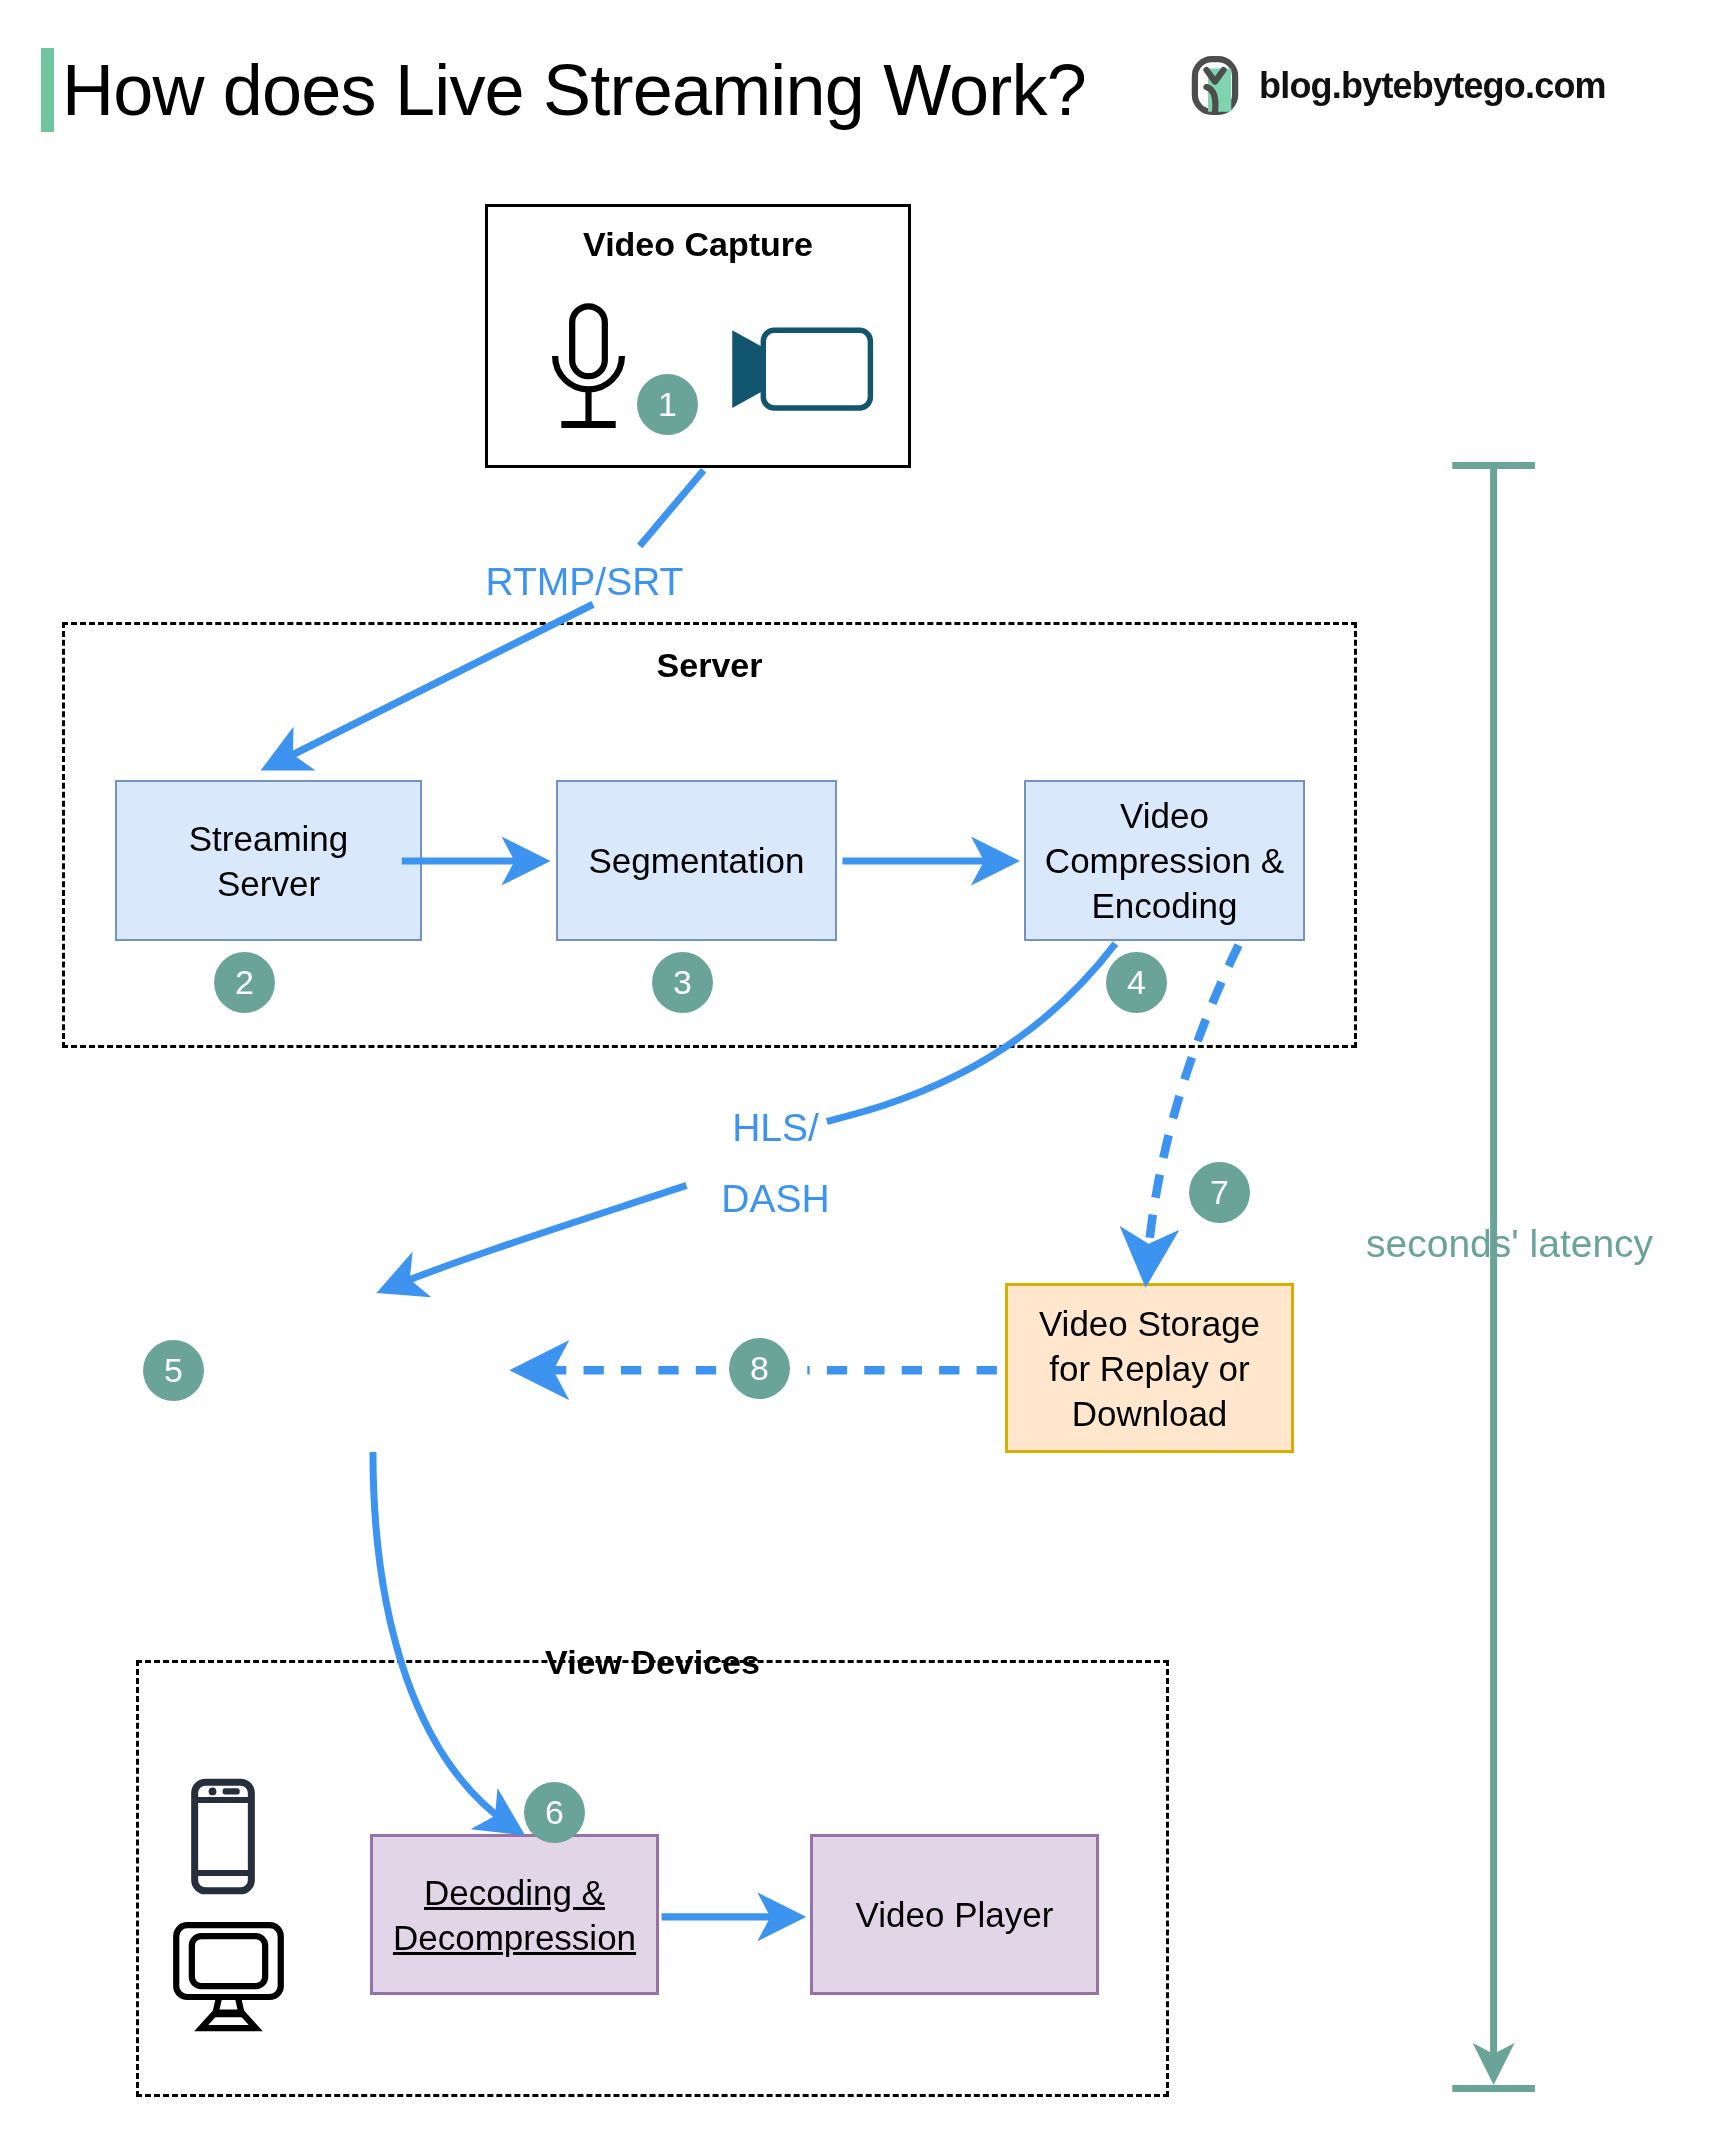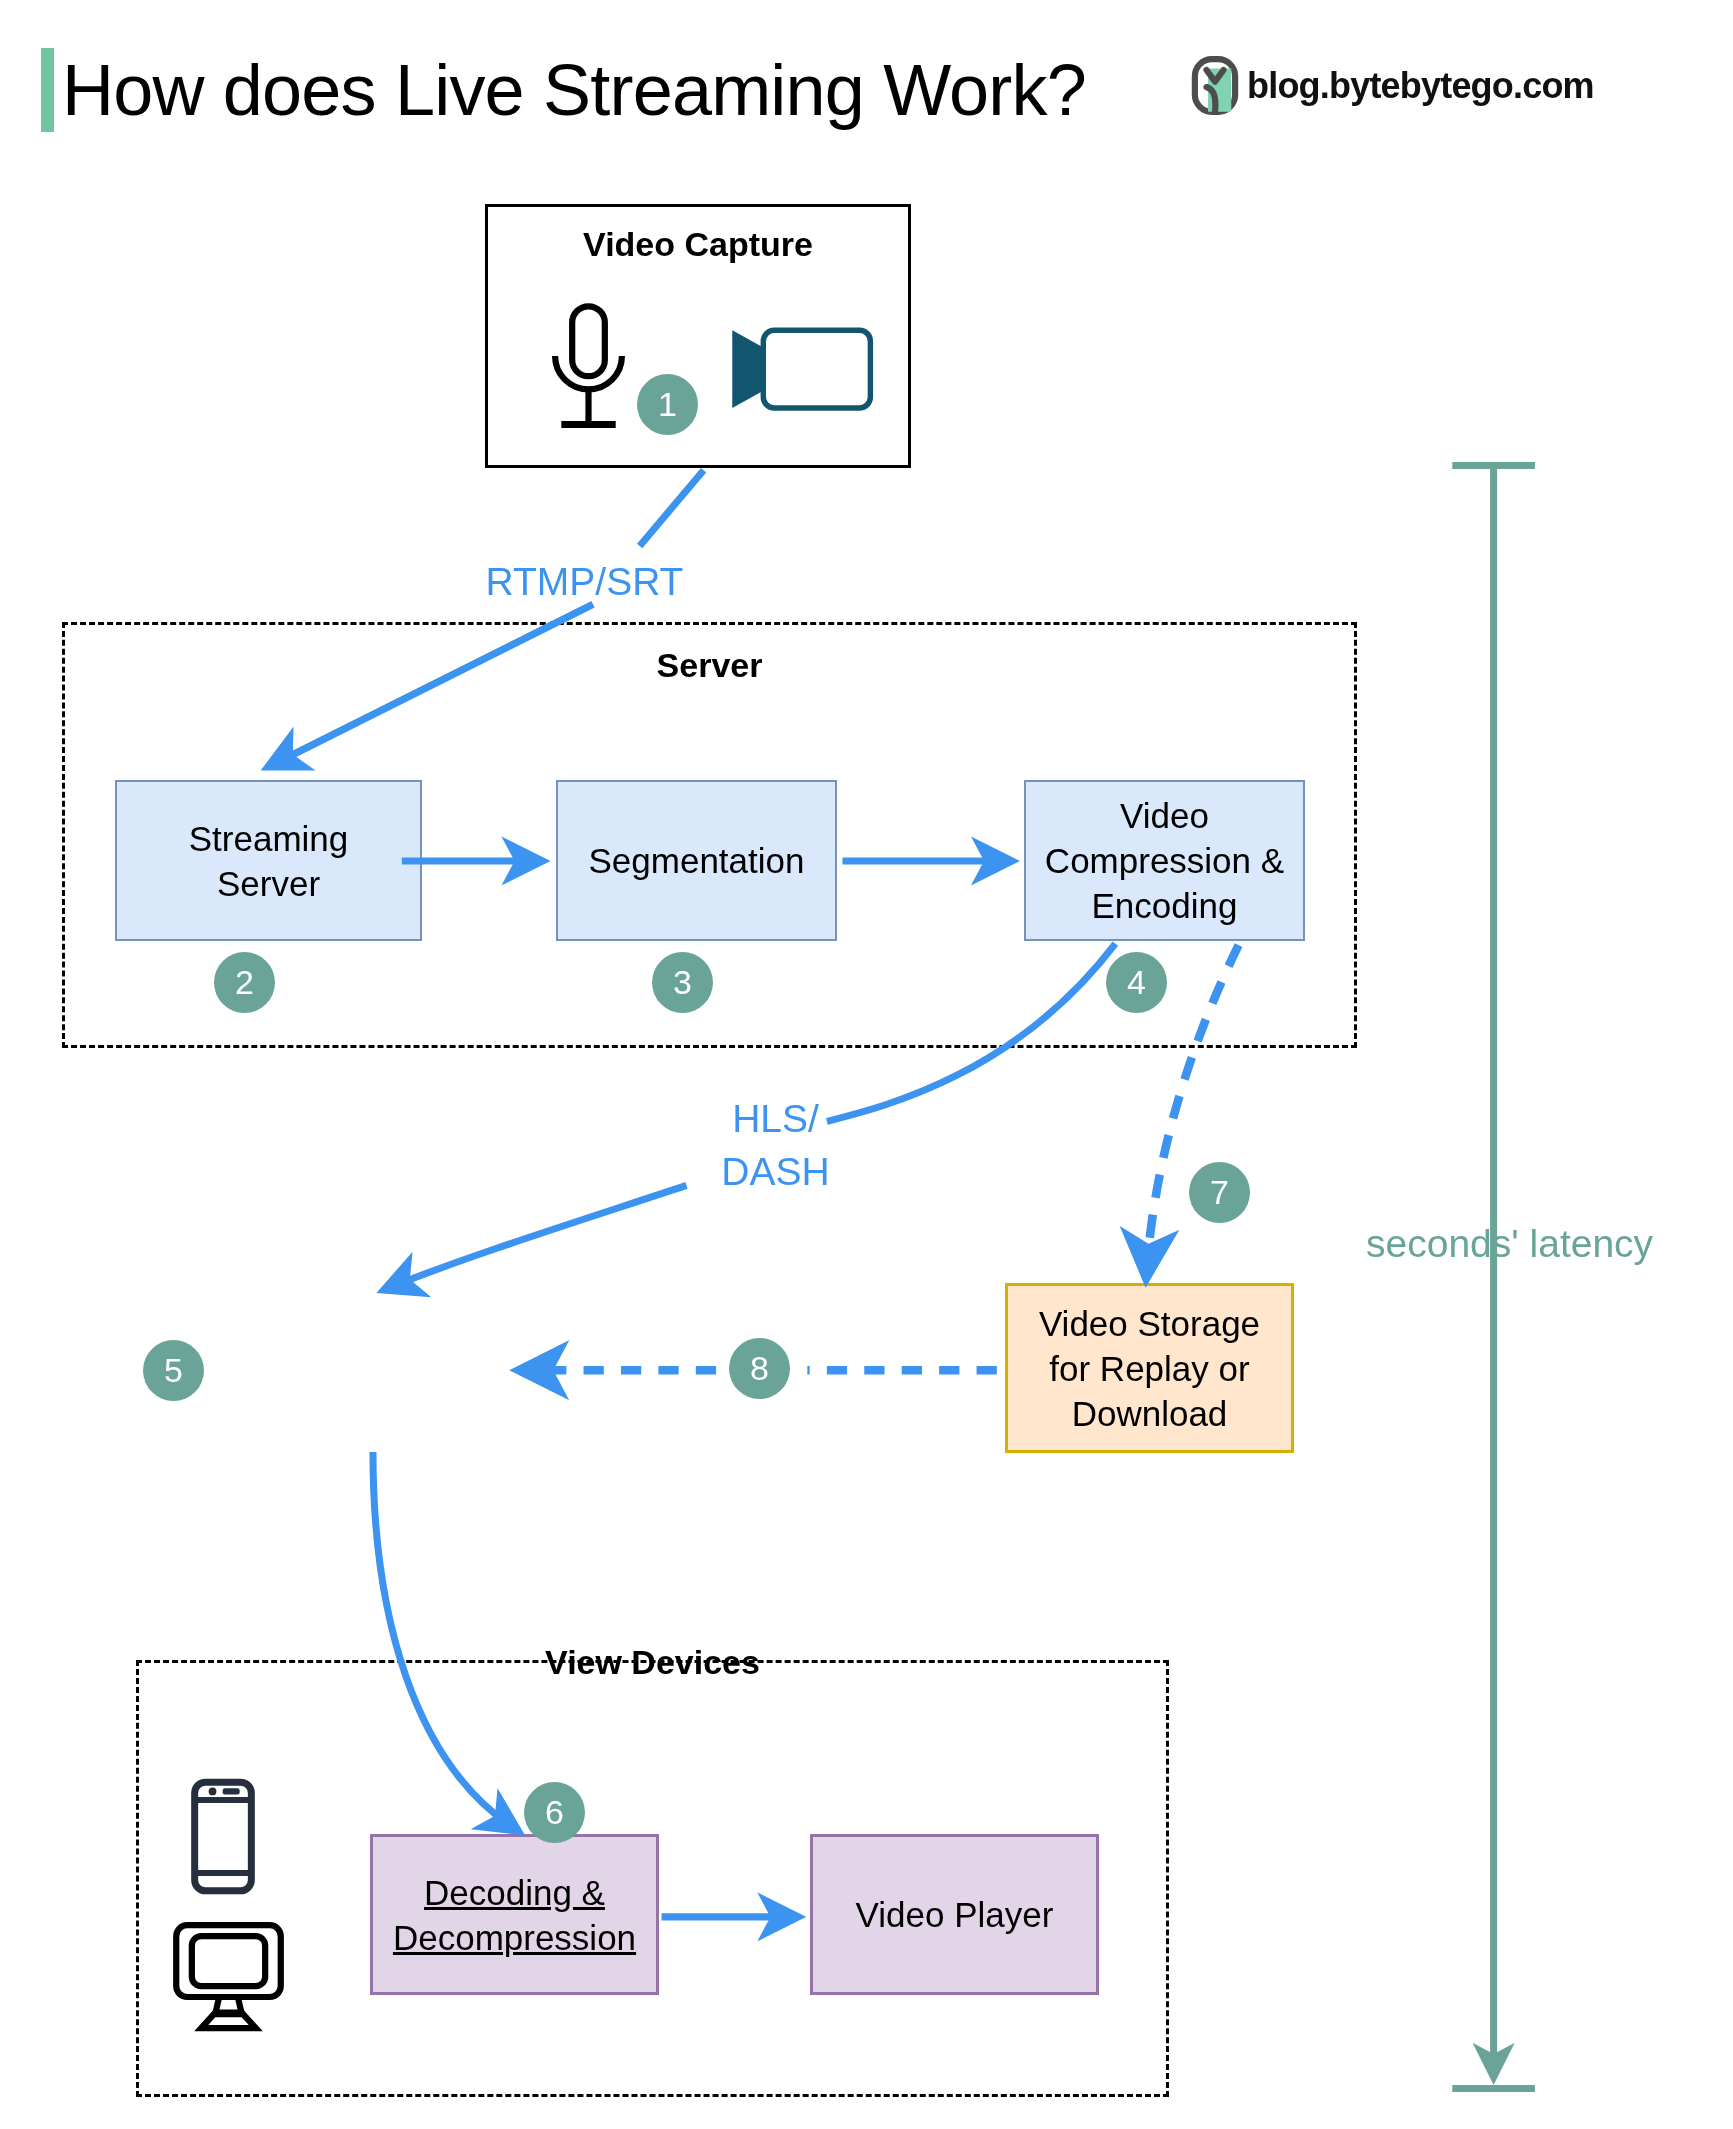--- a/index.html
+++ b/index.html
@@ -45,21 +45,21 @@
     color: #000000;
     white-space: nowrap;
     letter-spacing: -0.8px;
   }
   #brand {
     position: absolute;
     left: 1191px;
     top: 56px;
     display: flex;
     align-items: center;
-    gap: 8px;
+    gap: 20px;
     white-space: nowrap;
   }
   #brand-logo { width: 48px; height: 59px; display:block; }
   #brand-text {
     font-size: 36px;
     font-weight: 700;
     color: #111111;
     letter-spacing: -0.8px;
   }
 
@@ -231,21 +231,21 @@
   <div class="node purple" style="left:370px; top:1834px; width:289px; height:161px;text-decoration:underline;">
     <span style="white-space:pre-line">Decoding &amp;
 Decompression</span>
   </div>
   <div class="node purple" style="left:810px; top:1834px; width:289px; height:161px;">
     <span style="white-space:pre-line">Video Player</span>
   </div>
   <div class="badge" style="left:524px; top:1782px;">6</div>
 
   <div class="edge-label" style="left:452px; top:558px; width:265px;">RTMP/SRT</div>
-  <div class="edge-label" style="left:686px; top:1092px; width:179px; line-height:53px;">HLS/
+  <div class="edge-label" style="left:686px; top:1092px; width:179px; line-height:71px;">HLS/
 DASH</div>
   <div id="latency-label" style="left:1366px; top:1221px;">seconds' latency</div>
 
   <svg class="overlay" viewBox="0 0 2223 2730">
     <defs>
       <marker id="arr" viewBox="0 0 12 12" refX="9" refY="6" markerWidth="7" markerHeight="7" orient="auto-start-reverse">
         <path d="M0 0 L12 6 L0 12 L3.2 6 Z" fill="#3d93f0"></path>
       </marker>
       <marker id="arrG" viewBox="0 0 12 12" refX="9" refY="6" markerWidth="6" markerHeight="6" orient="auto-start-reverse">
         <path d="M0 0 L12 6 L0 12 L3.2 6 Z" fill="#6aa397"></path>

